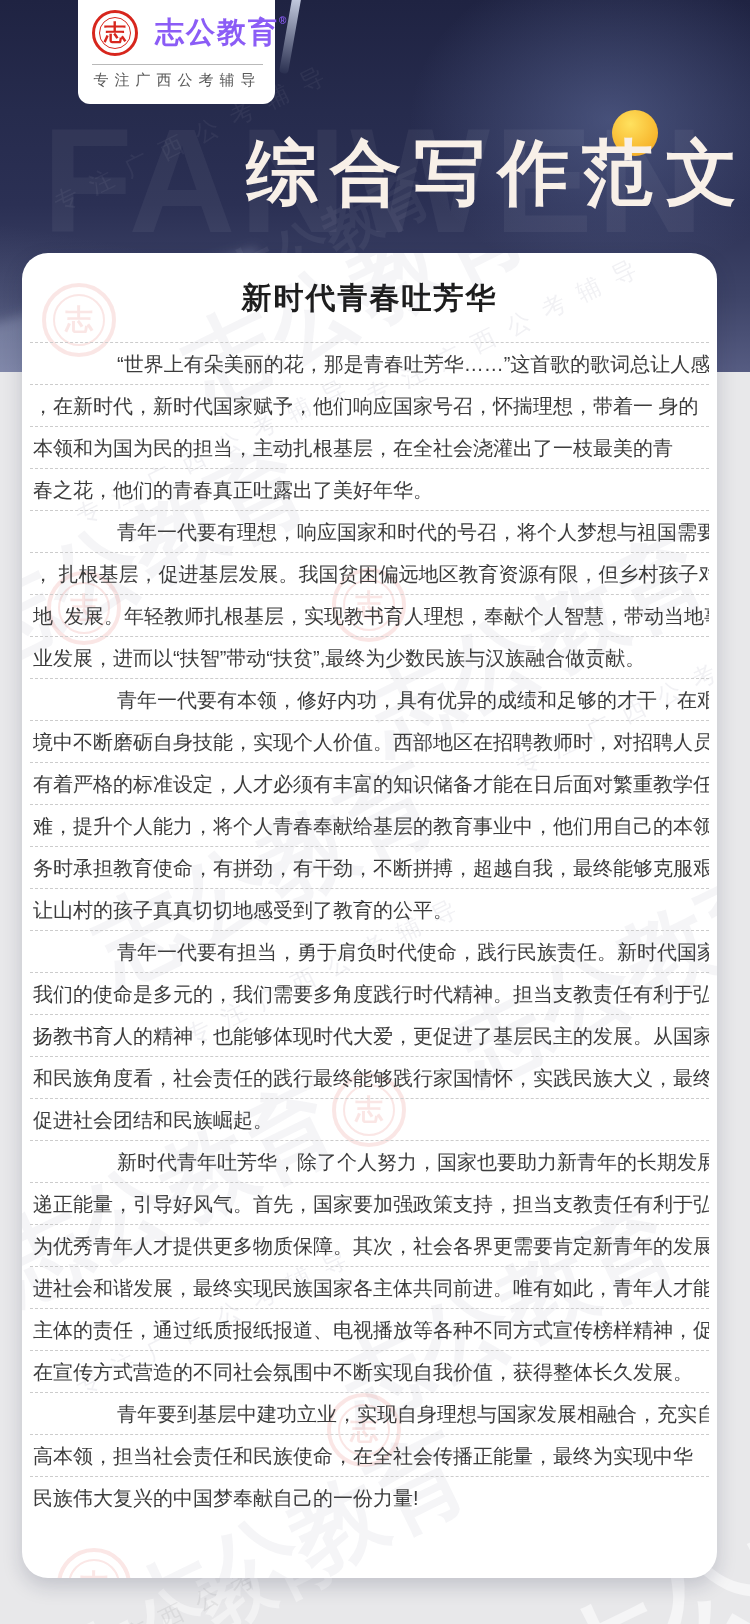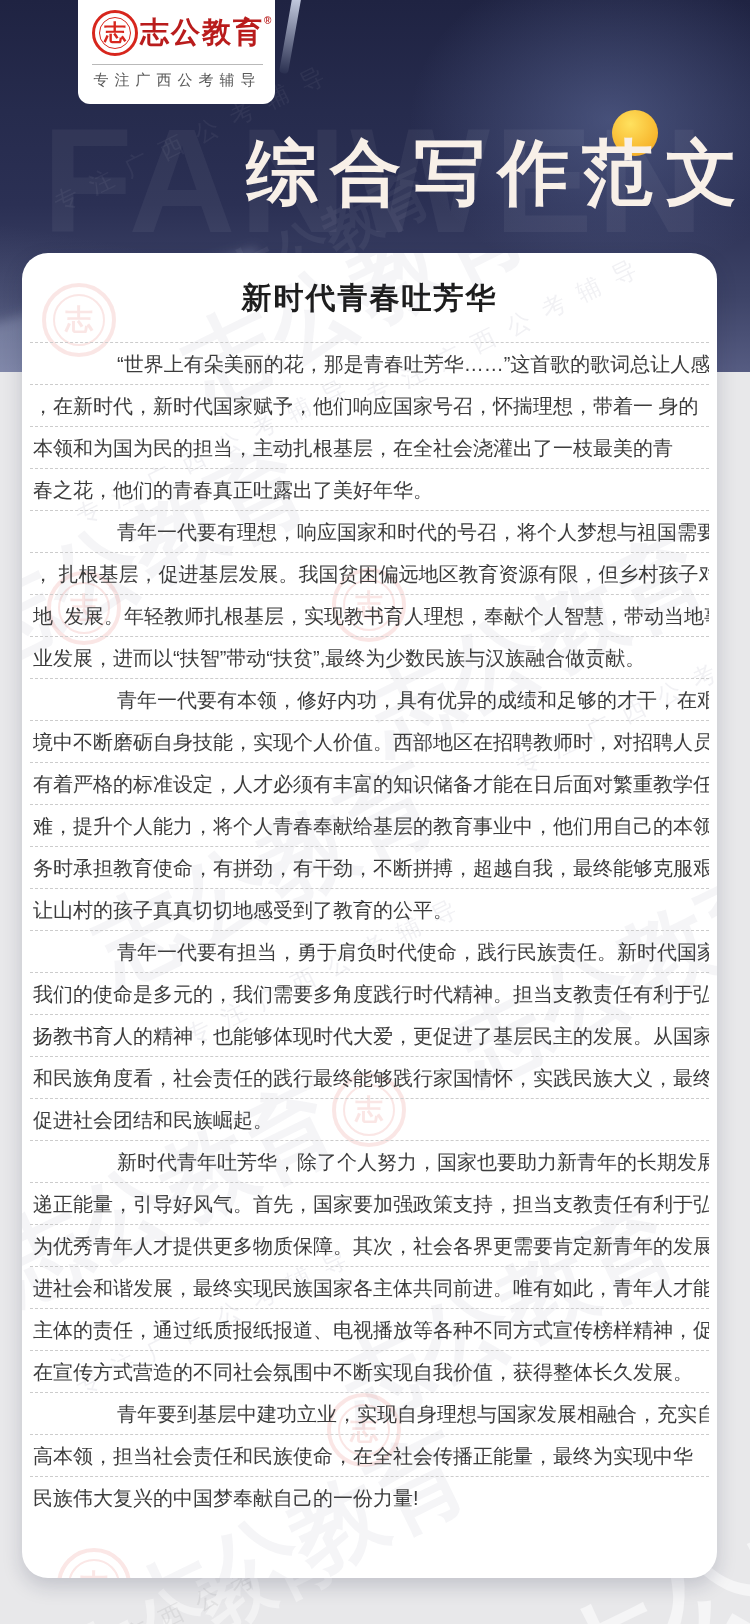--- a/index.html
+++ b/index.html
@@ -42,21 +42,21 @@
 
   
   .logo-card{position:absolute;left:78px;top:0;width:197px;height:104px;background:#fff;
     border-radius:0 0 12px 12px;z-index:6;padding:10px 12px 0 14px;}
   .logo-row{display:flex;align-items:center;}
   .seal{position:relative;width:46px;height:46px;border:3px solid var(--sealRed);
     border-radius:50%;flex:0 0 auto;display:flex;align-items:center;justify-content:center;}
   .seal::before{content:"";position:absolute;left:4px;top:4px;right:4px;bottom:4px;
     border:1px solid var(--sealRed);border-radius:50%;}
   .seal-char{color:var(--sealRed);font-size:22px;font-weight:700;line-height:1;}
-  .brand{margin-left:2px;font-size:29px;font-weight:700;color:#b91c1c;letter-spacing:2px;white-space:nowrap;}
+  .brand{margin-left:17px;font-size:29px;font-weight:700;color:#8b5cf6;letter-spacing:2px;white-space:nowrap;}
   .brand sup{font-size:10px;vertical-align:18px;letter-spacing:0;}
   .logo-divider{margin-top:8px;height:1px;background:#b9b9b9;}
   .tagline{margin-top:6px;text-align:center;font-size:15px;color:#5a5a5a;letter-spacing:6px;white-space:nowrap;}
 
   
   .banner{position:absolute;left:0;top:0;width:750px;height:372px;z-index:2;}
   .fanwen{position:absolute;left:0;right:0;top:96px;text-align:center;font-size:148px;
     font-weight:800;letter-spacing:4px;color:rgba(255,255,255,.05);z-index:1;}
   .dot{position:absolute;left:612px;top:110px;width:46px;height:46px;border-radius:50%;
     background:radial-gradient(circle at 40% 30%,#ffe15e,#f7b52c 70%,#f09d2e);z-index:2;}

